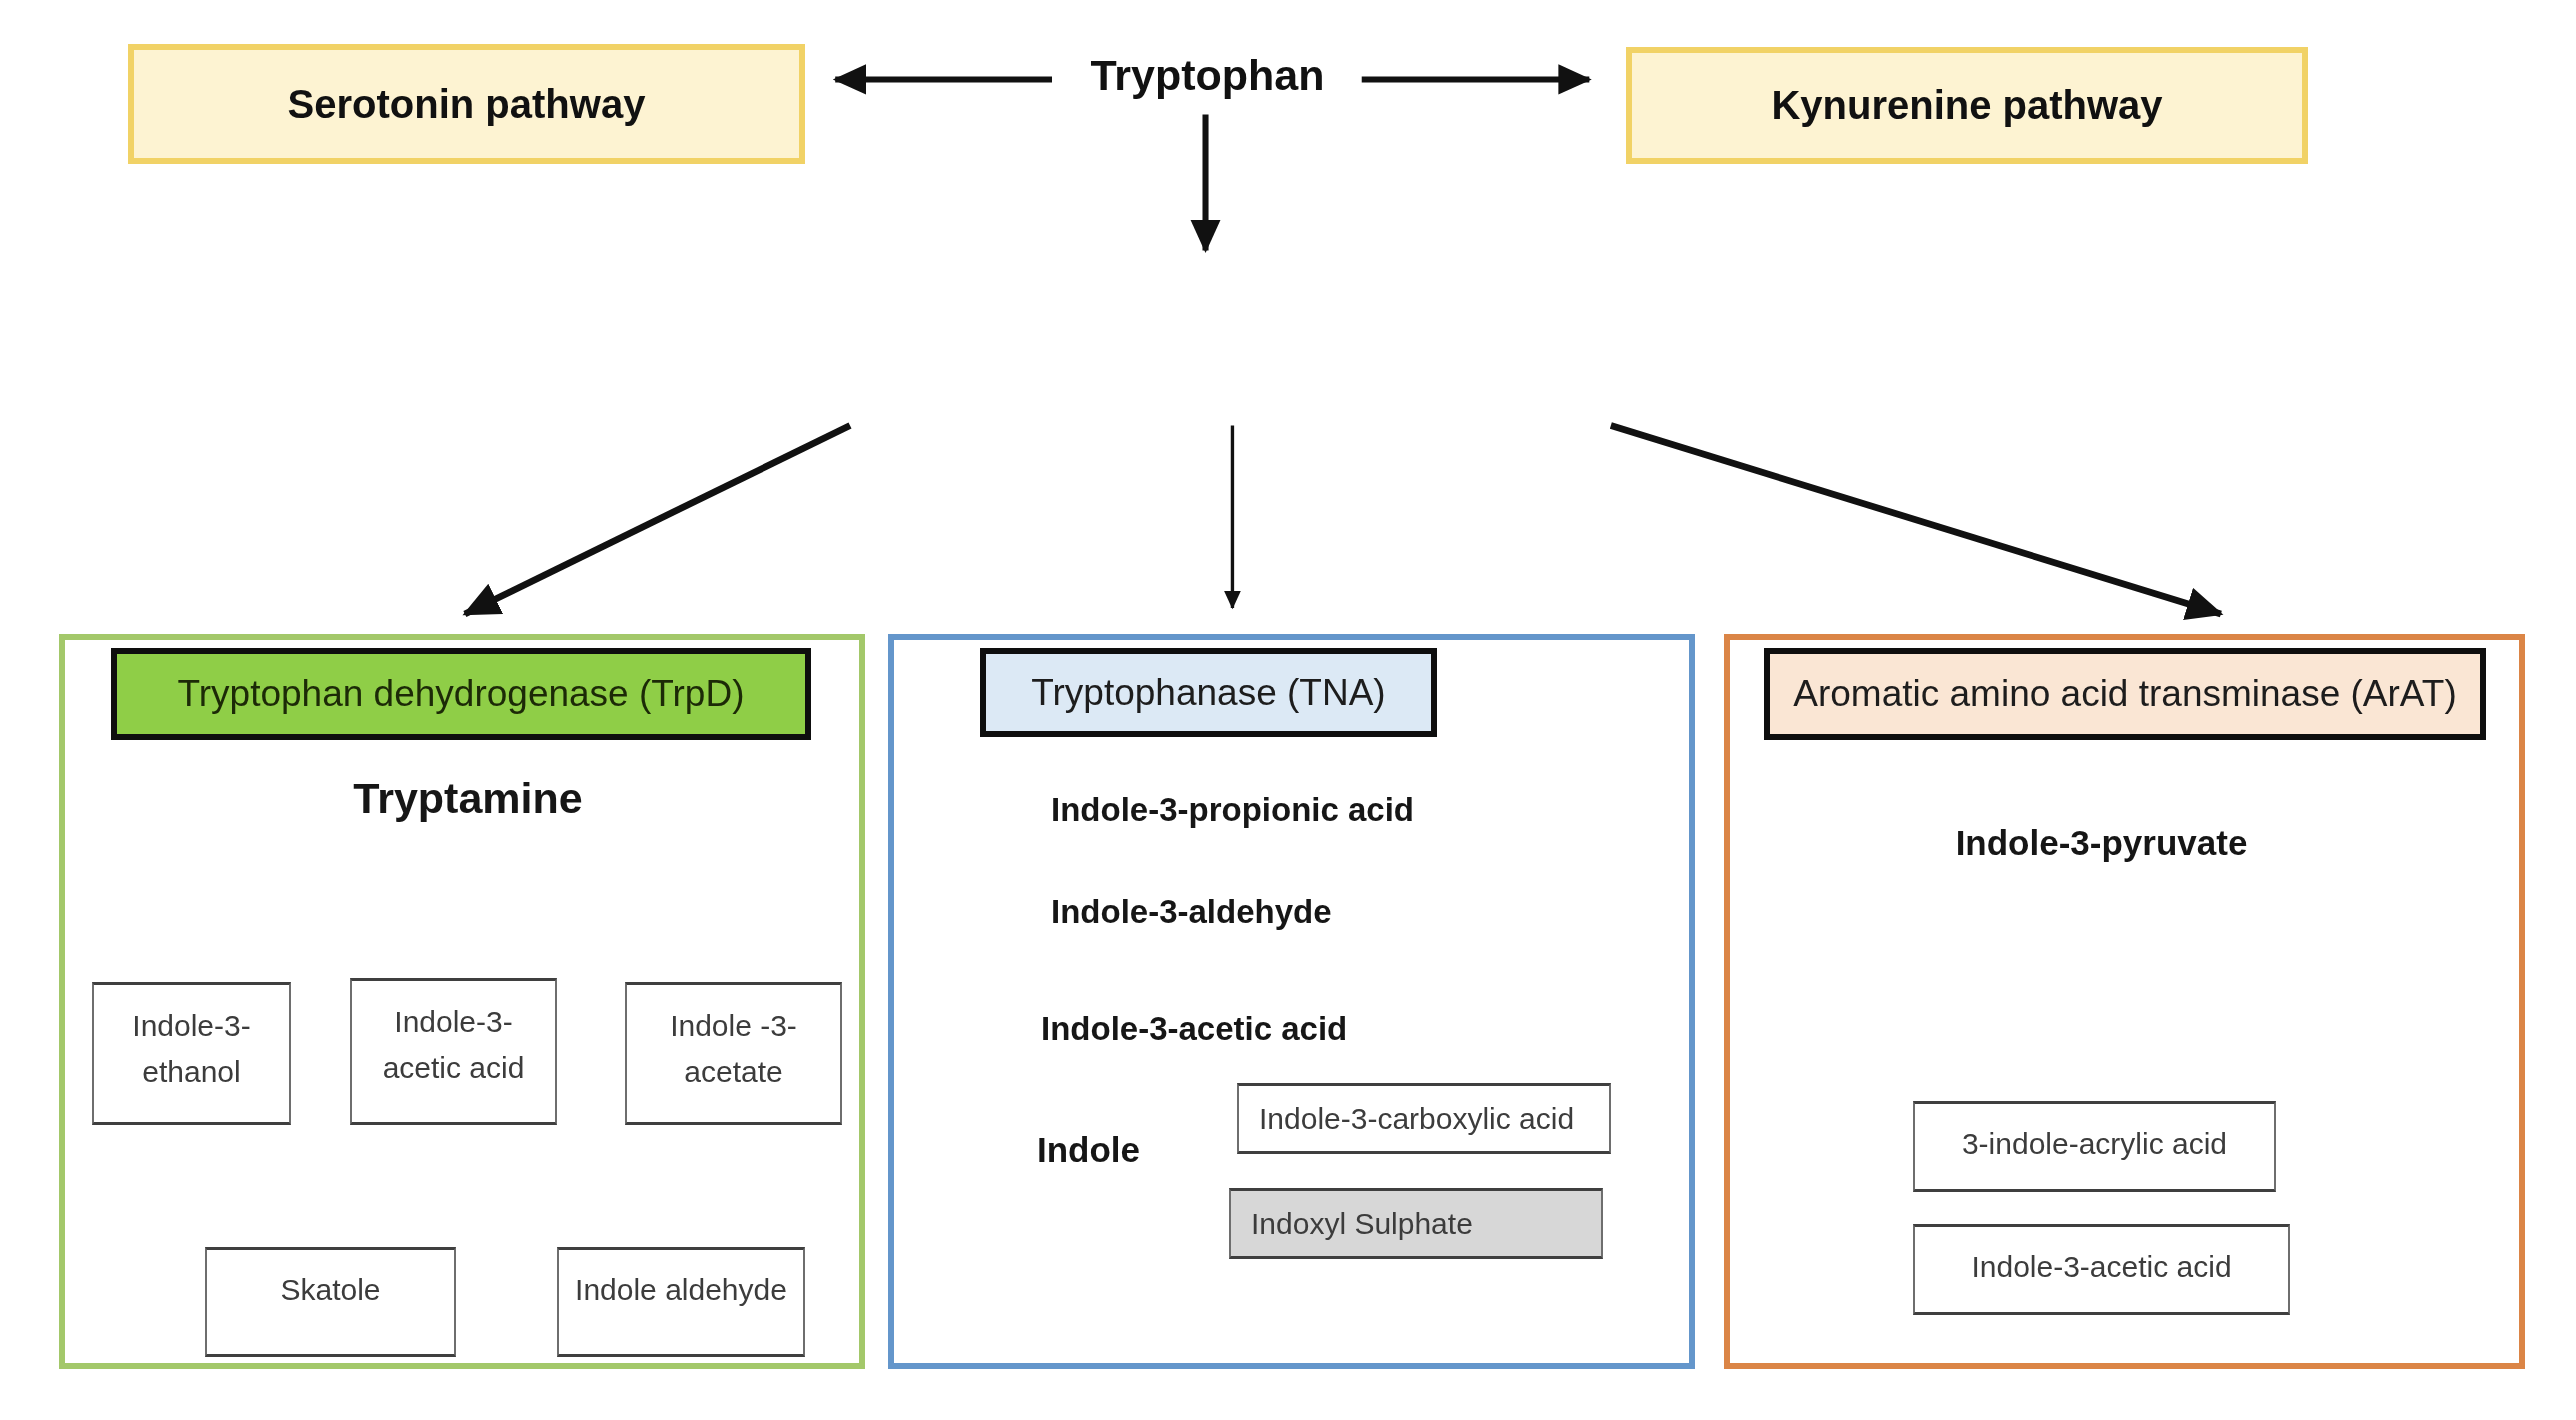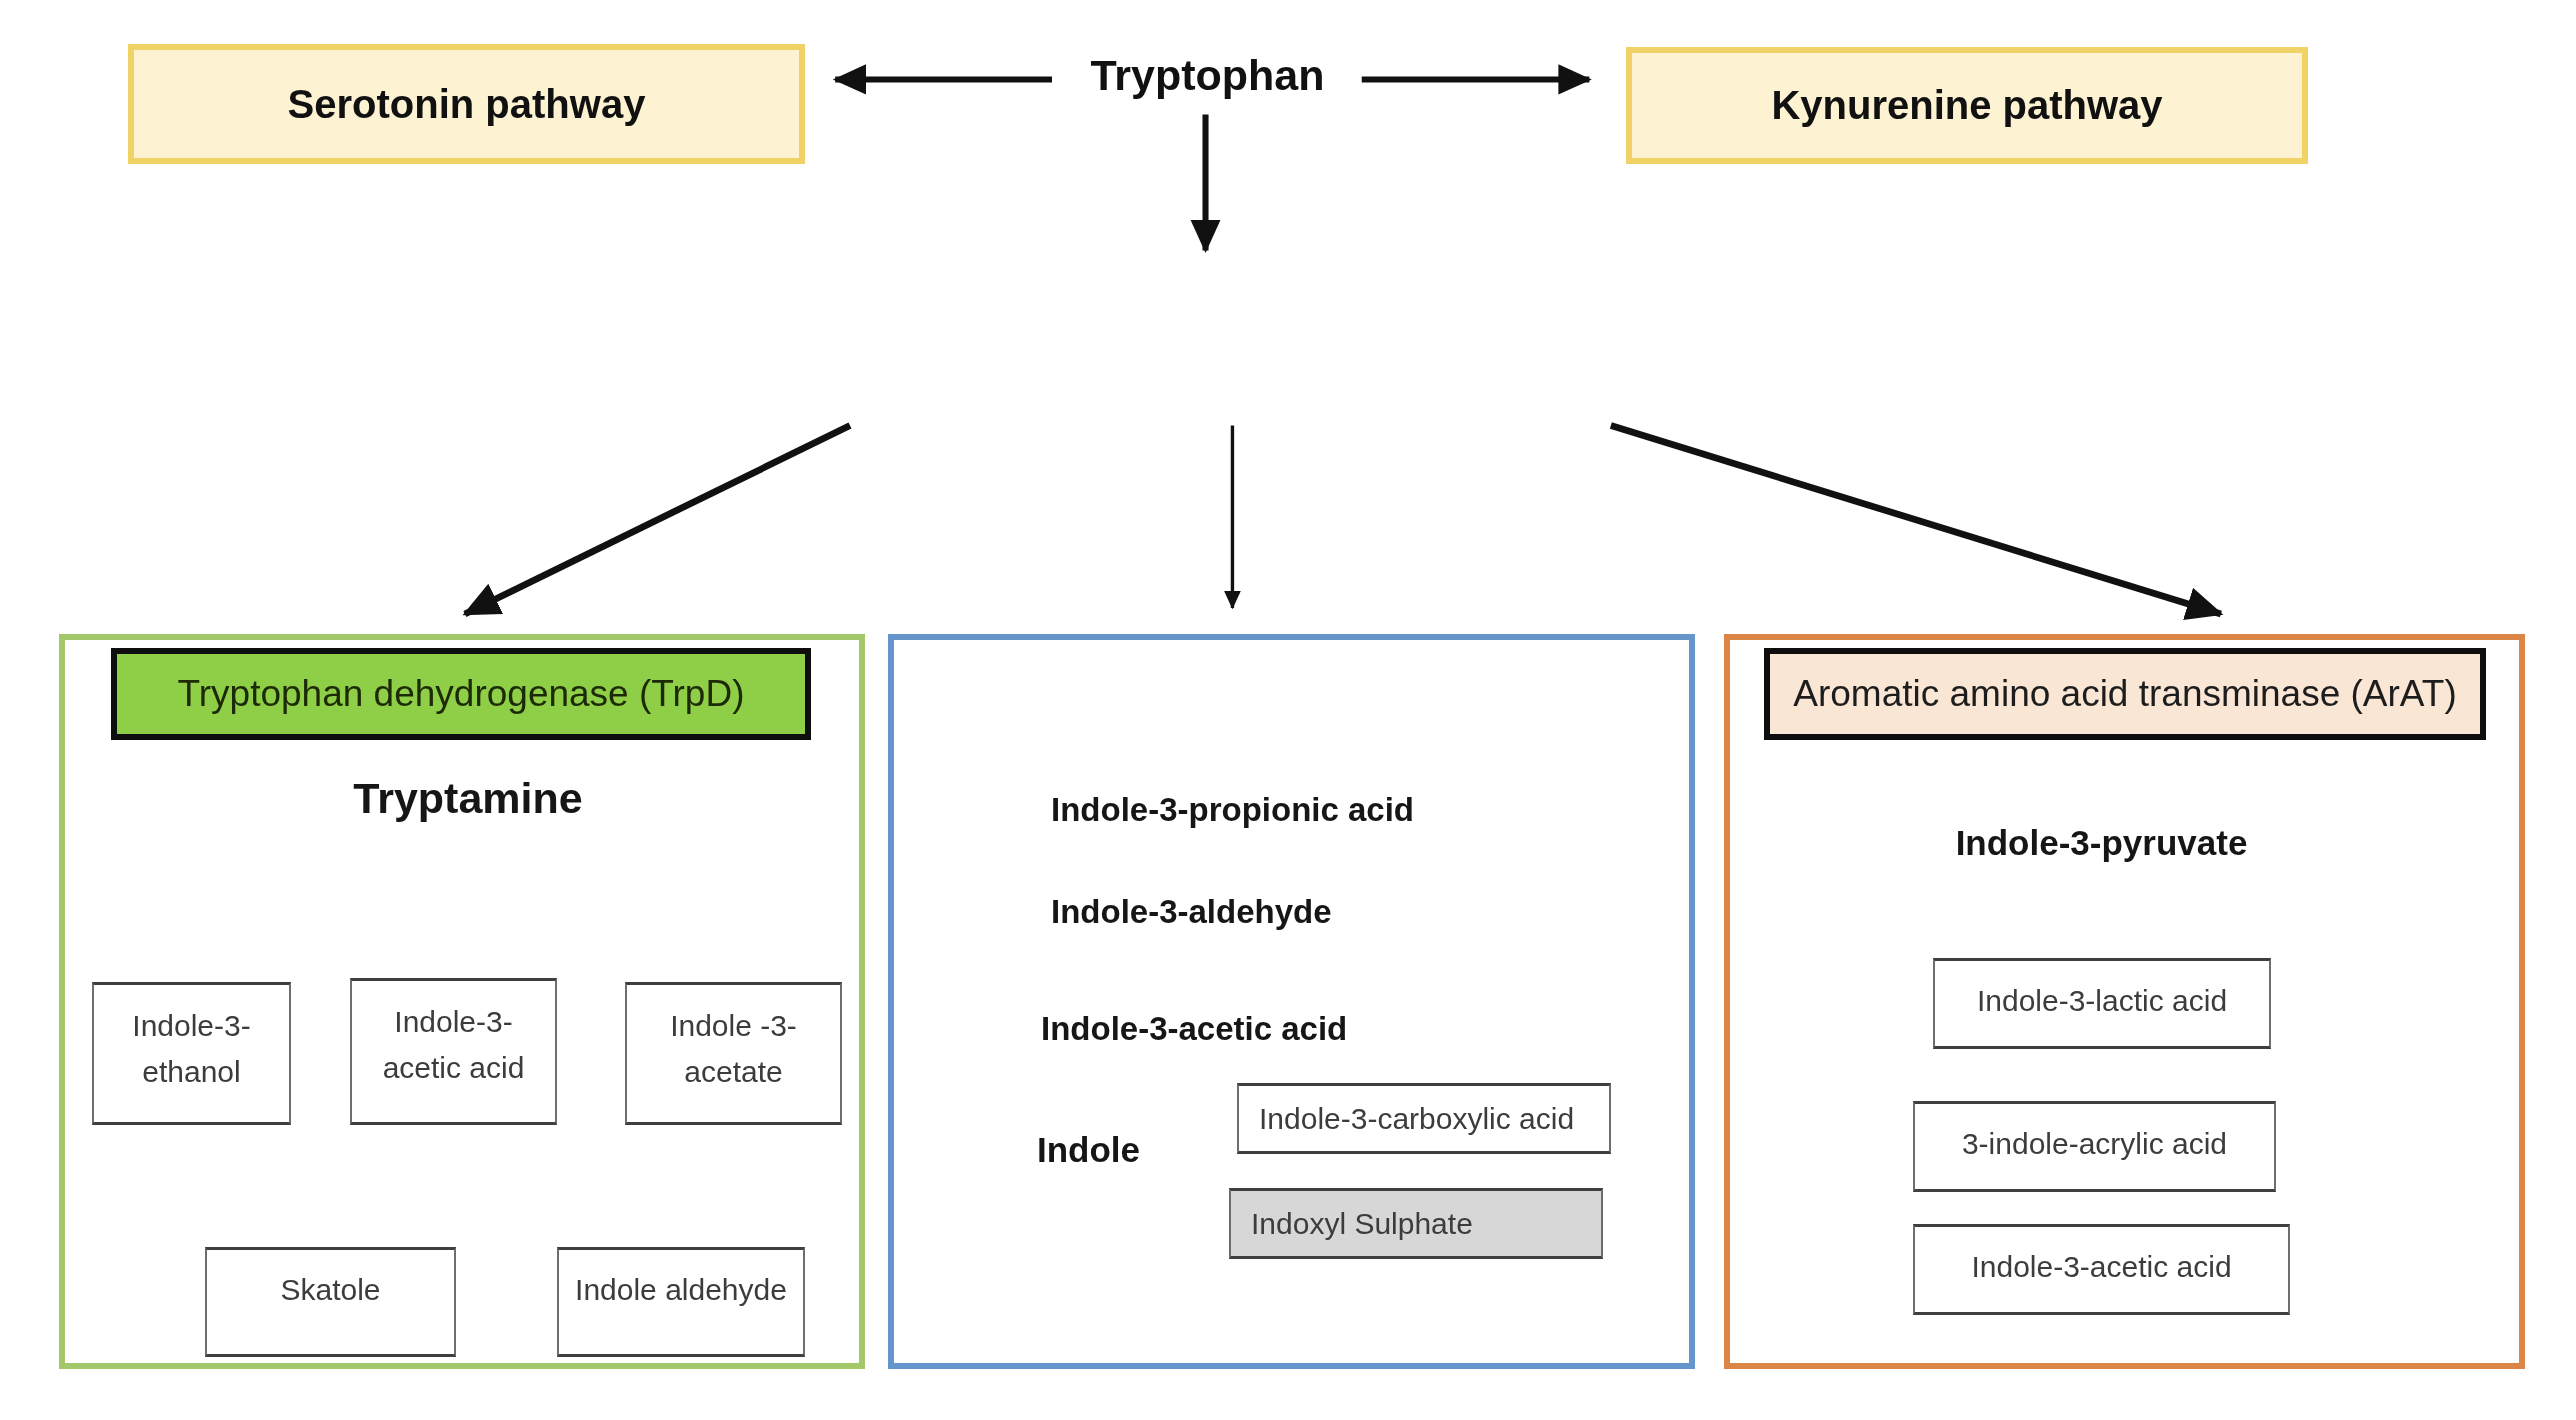--- a/index.html
+++ b/index.html
@@ -122,39 +122,39 @@
 
   <div class="abs wbox two-line" style="left:625px;top:982px;width:217px;height:143px;">Indole -3-
 acetate</div>
 
   <div class="abs wbox pad-top" style="left:205px;top:1247px;width:251px;height:110px;">Skatole</div>
 
   <div class="abs wbox pad-top" style="left:557px;top:1247px;width:248px;height:110px;">Indole aldehyde</div>
 
   <div class="abs panel blue" style="left:888px;top:634px;width:807px;height:735px;"></div>
 
+  <div class="abs phead blue" style="left:980px;top:648px;width:457px;height:89px;">Tryptophanase (TNA)</div>
 
   <div class="abs tna-item" style="left:1051px;top:791px;">Indole-3-propionic acid</div>
 
   <div class="abs tna-item" style="left:1051px;top:893px;">Indole-3-aldehyde</div>
 
   <div class="abs tna-item" style="left:1041px;top:1010px;">Indole-3-acetic acid</div>
 
   <div class="abs tna-item" style="left:1037px;top:1130px;font-size:35px;">Indole</div>
 
   <div class="abs wbox left-al" style="left:1229px;top:1083px;width:374px;height:71px;margin-left:8px;">Indole-3-carboxylic acid</div>
 
   <div class="abs wbox left-al gray" style="left:1229px;top:1188px;width:374px;height:71px;">Indoxyl Sulphate</div>
 
   <div class="abs panel orange" style="left:1724px;top:634px;width:801px;height:735px;"></div>
 
   <div class="abs phead orange" style="left:1764px;top:648px;width:722px;height:92px;">Aromatic amino acid transminase (ArAT)</div>
 
   <div class="abs boldlabel" style="left:1933px;top:823px;width:337px;font-size:35px;">Indole-3-pyruvate</div>
 
-  <div class="abs wbox pad-top" style="left:1933px;top:958px;width:338px;height:91px;">Indole-3-lactic acid</div>
 
   <div class="abs wbox pad-top" style="left:1913px;top:1101px;width:363px;height:91px;">3-indole-acrylic acid</div>
 
   <div class="abs wbox pad-top" style="left:1913px;top:1224px;width:377px;height:91px;">Indole-3-acetic acid</div>
 
 </div>
 
 
 </body></html>

